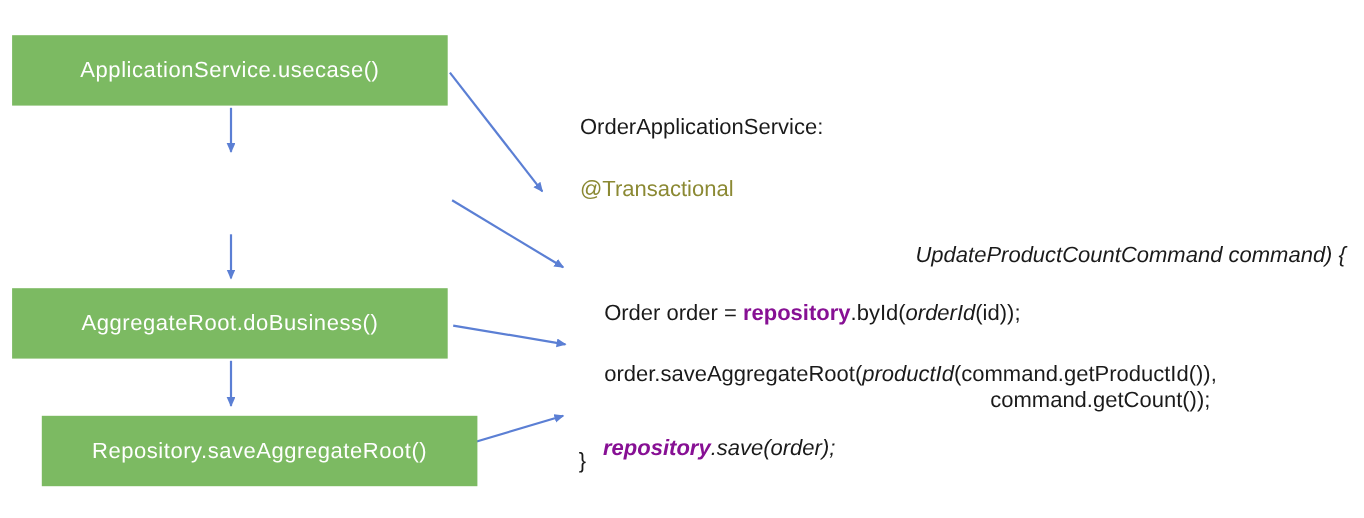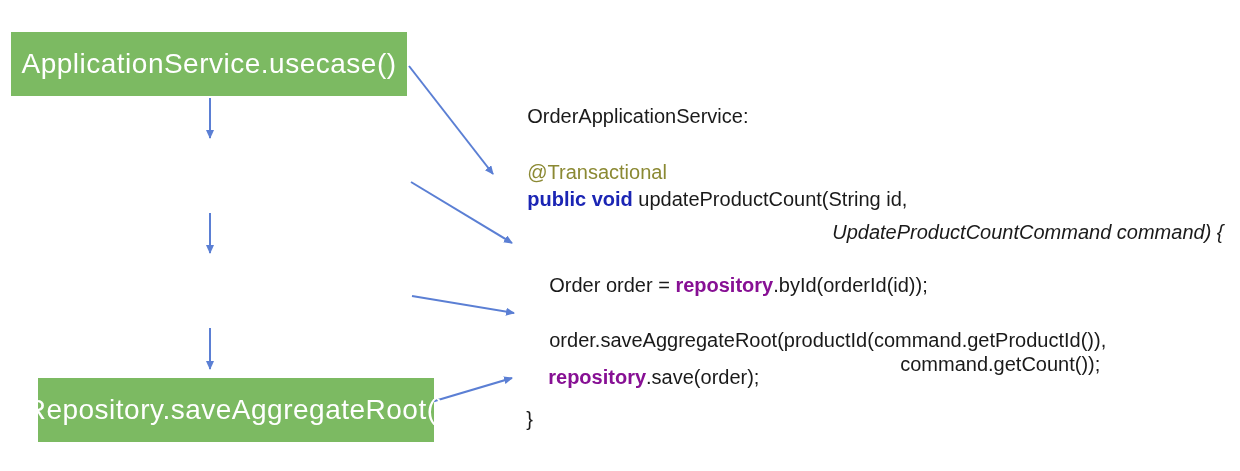--- a/index.html
+++ b/index.html
@@ -30,34 +30,34 @@
   .flow-box {
     position: absolute;
     left: 11px;
     width: 396px;
     height: 64px;
     background: var(--box-green);
     color: var(--box-text);
     display: flex;
     align-items: center;
     justify-content: center;
-    font-size: 28px;
+    font-size: 20px;
     letter-spacing: 0.5px;
   }
   .code-line {
     position: absolute;
     white-space: pre;
     font-size: 20px;
     line-height: 24px;
     color: var(--code-text);
   }
   .tok-keyword { color: var(--keyword-blue); font-weight: bold; }
   .tok-annotation { color: var(--annotation-olive); margin-top: 20px; }
   .tok-field { color: var(--field-purple); font-weight: bold; }
-  .tok-italic { }
+  .tok-italic { font-style: italic; }
 </style>
 </head>
 <body>
 
 <div class="canvas">
 
   <svg class="arrow-layer" viewBox="0 0 1240 471" xmlns="http://www.w3.org/2000/svg">
     <defs>
       <marker id="ah" markerUnits="userSpaceOnUse" markerWidth="10" markerHeight="9" refX="8" refY="4" orient="auto">
         <path d="M0,0 L9,4 L0,8 Z" fill="#5B7FD4"></path>
@@ -68,53 +68,53 @@
     <line x1="210" y1="328" x2="210" y2="369" stroke-width="2" marker-end="url(#ah)" stroke="#5B7FD4"></line>
     <line x1="409" y1="66" x2="493" y2="174" stroke-width="2" marker-end="url(#ah)" stroke="#5B7FD4"></line>
     <line x1="411" y1="182" x2="512" y2="243" stroke-width="2" marker-end="url(#ah)" stroke="#5B7FD4"></line>
     <line x1="412" y1="296" x2="514" y2="313" stroke-width="2" marker-end="url(#ah)" stroke="#5B7FD4"></line>
     <line x1="411" y1="408" x2="512" y2="378" stroke-width="2" marker-end="url(#ah)" stroke="#5B7FD4"></line>
   </svg>
 
   <div class="flow-box" style="top:32px;">
     <span>ApplicationService.usecase()</span>
   </div>
+  <div class="flow-box" style="top:262px;">
+    <span>AggregateRoot.doBusiness()</span>
+  </div>
   <div class="flow-box" style="top:378px;margin-left:27px;">
     <span>Repository.saveAggregateRoot()</span>
   </div>
 
   <div class="code-line" style="left:505px; top:80px;">
     <span>OrderApplicationService:</span>
   </div>
 
   <div class="code-line" style="left:505px; top:136px;">
     <span class="tok-annotation">@Transactional</span>
   </div>
 
-  <div class="code-line" style="left:505px; top:163px;">
-    <span class="tok-keyword">public void</span><span> updateProductCount(String id,</span>
-  </div>
 
   <div class="code-line" style="left:810px; top:196px;font-style:italic;">
     <span>UpdateProductCountCommand command) {</span>
   </div>
 
   <div class="code-line" style="left:527px; top:249px;">
     <span>Order order = </span><span class="tok-field">repository</span><span>.byId(</span><span class="tok-italic">orderId</span><span>(id));</span>
   </div>
 
   <div class="code-line" style="left:527px; top:304px;">
     <span>order.saveAggregateRoot(</span><span class="tok-italic">productId</span><span>(command.getProductId()),</span>
   </div>
 
   <div class="code-line" style="left:878px; top:328px;">
     <span>command.getCount());</span>
   </div>
 
-  <div class="code-line" style="left:526px; top:341px;">
+  <div class="code-line" style="left:526px; top:372px;font-style:italic;">
     <span class="tok-field">repository</span><span>.save(order);</span>
   </div>
 
   <div class="code-line" style="left:504px; top:383px;">
     <span>}</span>
   </div>
 
 </div>
 
 </body></html>

